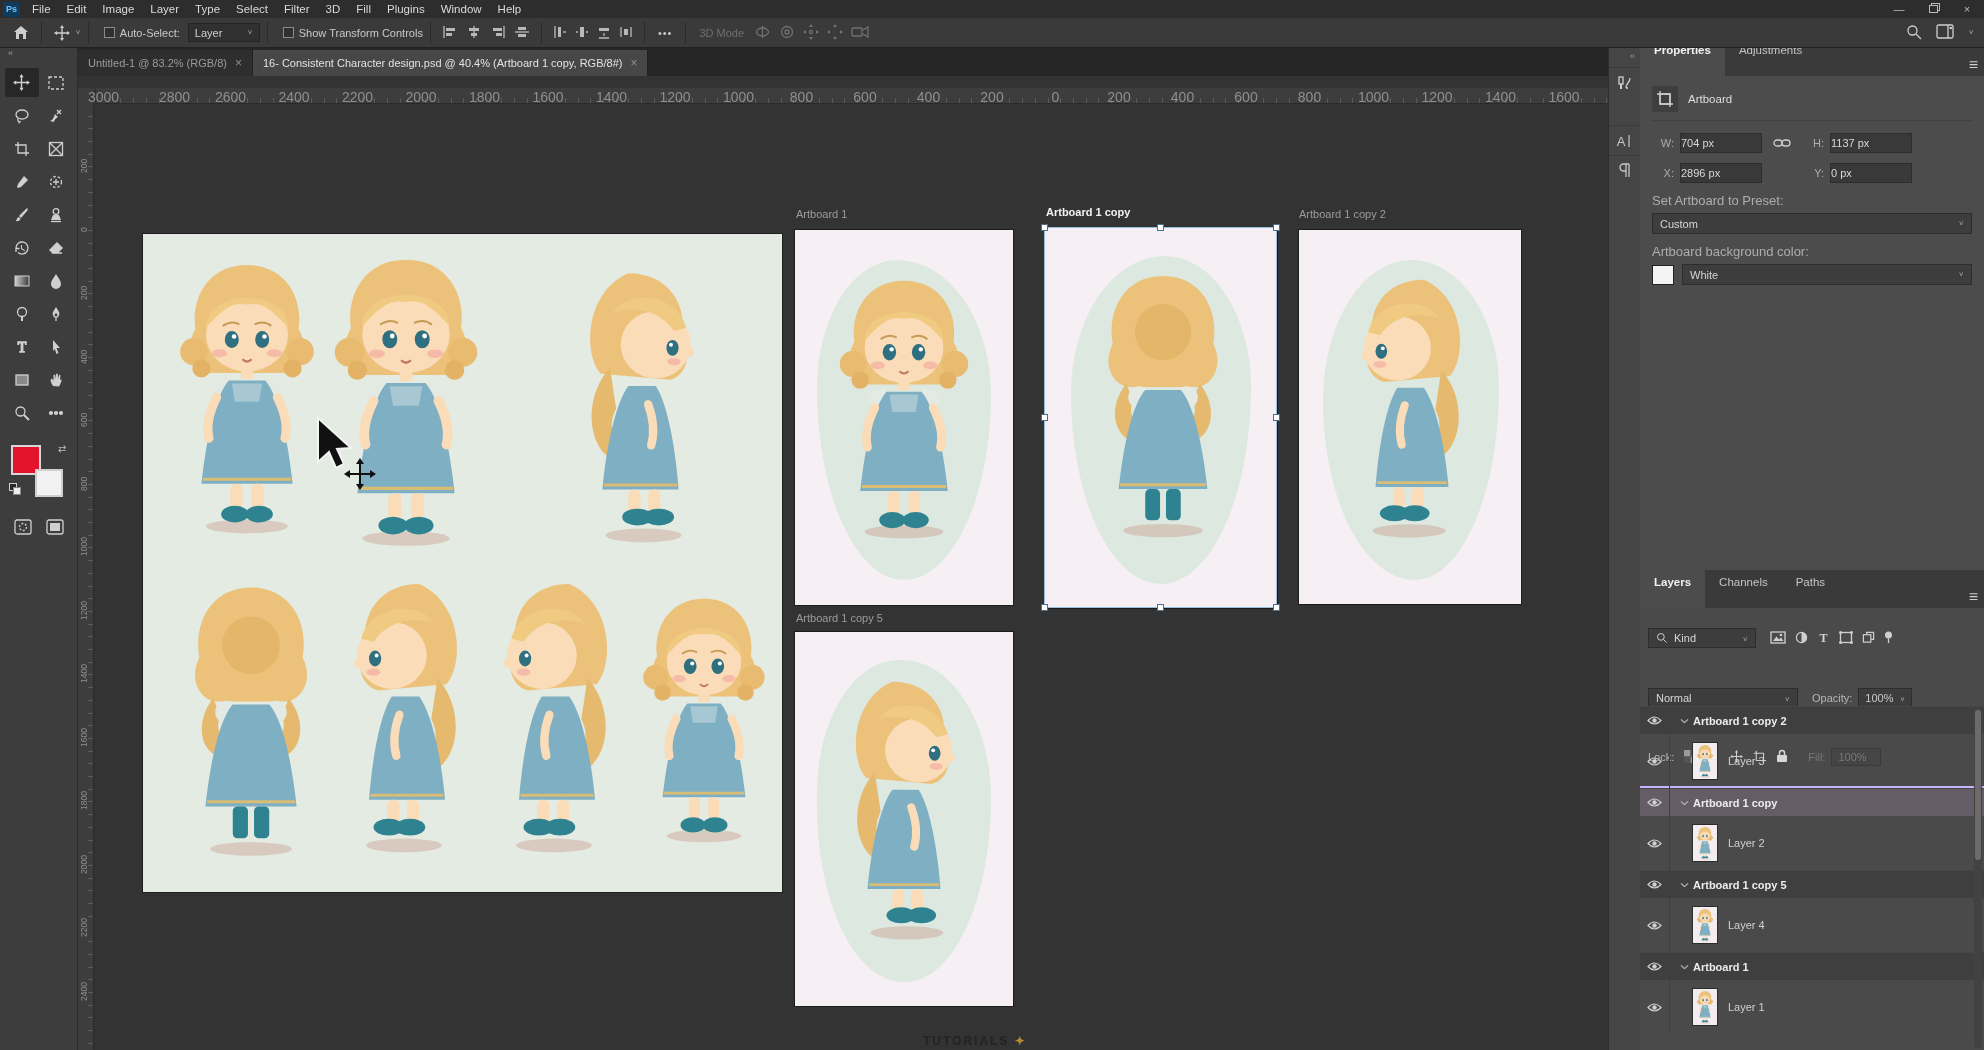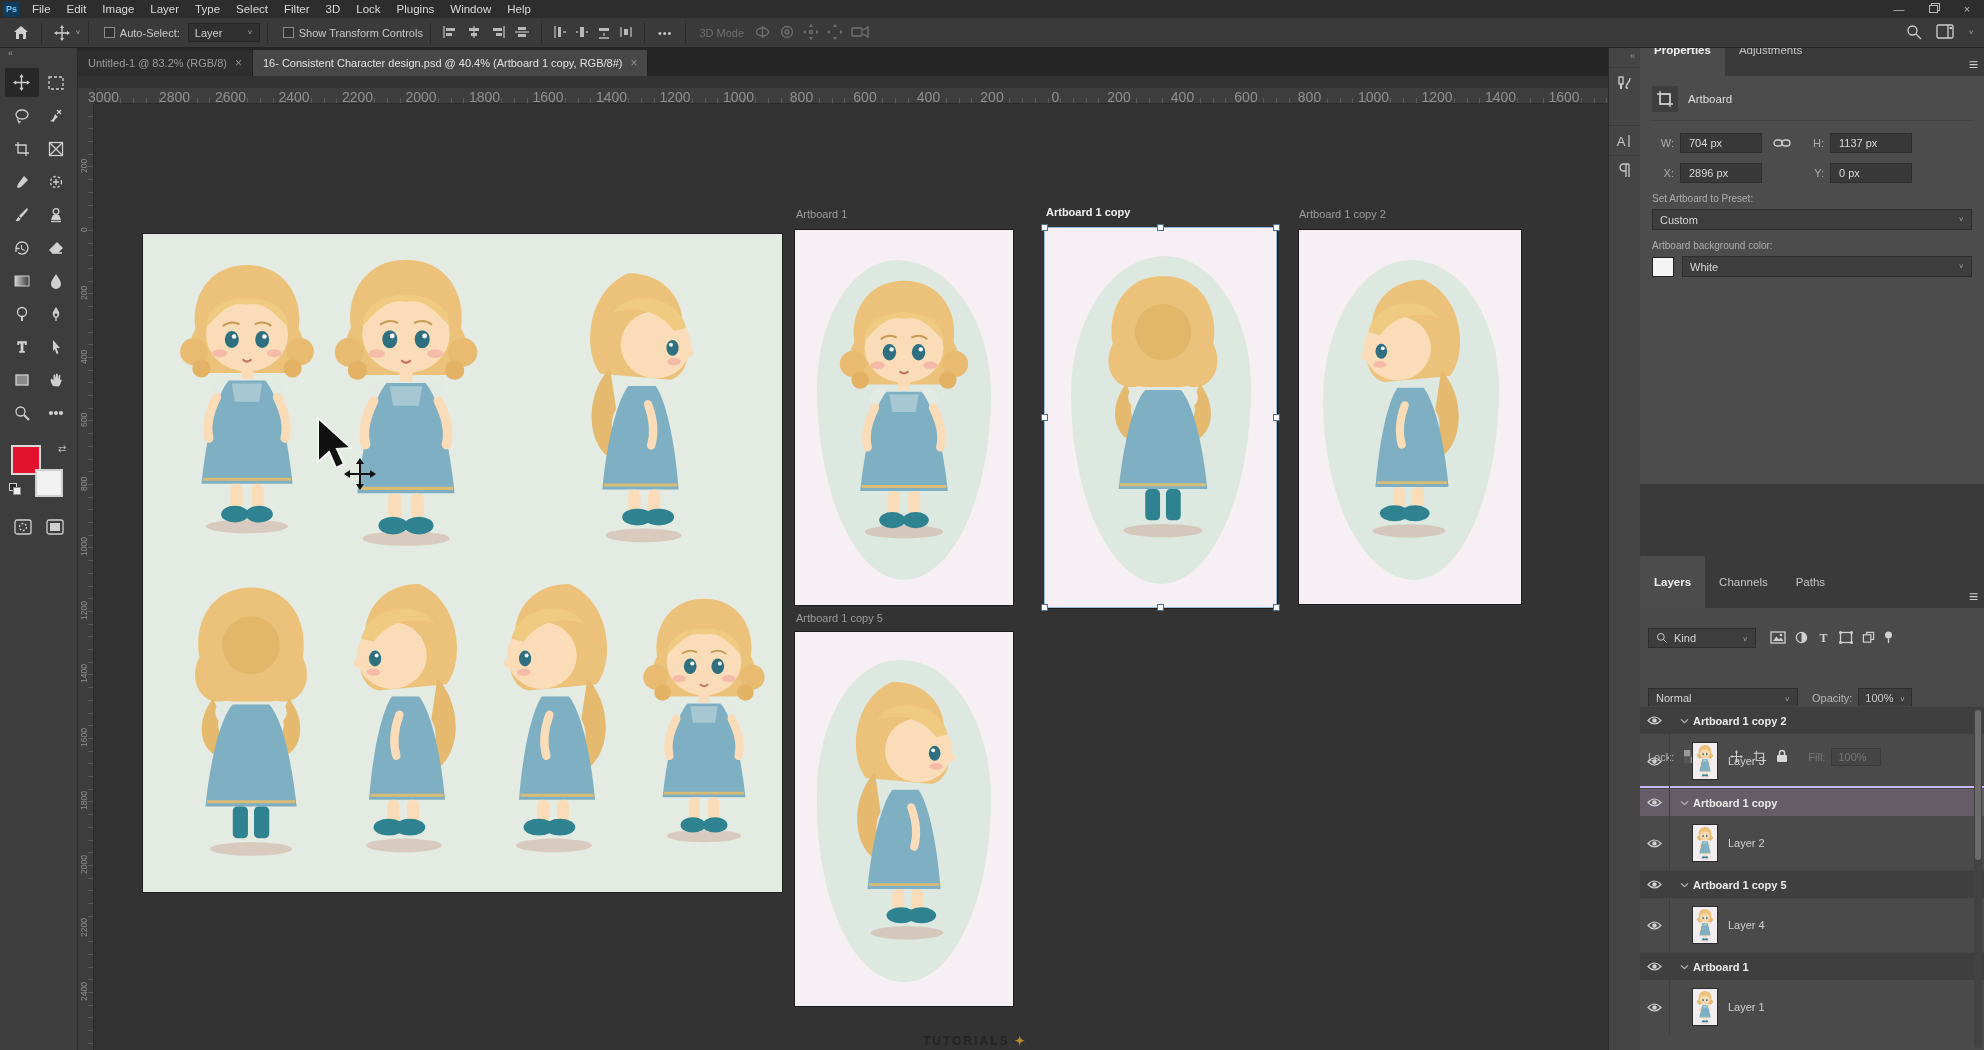--- a/index.html
+++ b/index.html
@@ -88,31 +88,31 @@
   .cs-icon { width:32px; height:30px; display:flex; align-items:center; justify-content:center; color:#c7c7c7; font-size:13px; border-top:1px solid #3a3a3a; }
 
   
   .rightcol { position:absolute; left:1640px; top:48px; width:344px; height:1002px; background:#3a3a3a; }
   .panel-tabs { display:flex; align-items:flex-end; height:28px; background:#3a3a3a; position:relative; }
   .panel-tab { padding:20px 14px; font-size:11.5px; color:#c4c4c4; }
   .panel-tab.active { background:#4c4c4c; color:#f0f0f0; font-weight:bold; border-radius:2px 2px 0 0; }
   .panel-menu { position:absolute; right:6px; top:8px; color:#cfcfcf; }
   .panel-body { background:#4c4c4c; }
 
-  .props-body { height:408px; padding:8px 12px; position:relative; }
+  .props-body { height:494px; padding:8px 12px; position:relative; }
   .obj-row { display:flex; align-items:center; gap:10px; padding:2px 0 8px; border-bottom:1px solid #414141; }
   .obj-icon { width:26px; height:26px; background:#3e3e3e; display:flex; align-items:center; justify-content:center; }
   .obj-name { font-size:11.5px; color:#dedede; }
   .dim-grid { margin-top:12px; font-size:11px; color:#adadad; }
   .dim-row { display:flex; align-items:center; margin-bottom:10px; }
   .dim-label { width:22px; text-align:right; margin-right:6px; }
   .field { width:82px; height:20px; background:#393939; border:1px solid #2d2d2d; color:#d8d8d8;
-     font-size:11px; display:flex; align-items:center; padding-left:8px; }
+     font-size:11px; display:flex; align-items:center; }
   .linkicon { width:40px; display:flex; justify-content:center; color:#9a9a9a; }
-  .plabel { font-size:10px; color:#adadad; margin:10px 0 5px; }
+  .plabel { font-size:13px; color:#adadad; margin:10px 0 5px; }
   .dropdown { height:21px; background:#3d3d3d; border:1px solid #2d2d2d; display:flex; align-items:center;
      justify-content:space-between; padding:0 7px; font-size:11px; color:#d6d6d6; }
   .bg-row { display:flex; align-items:center; gap:8px; margin-top:4px; }
   .color-swatch { width:22px; height:20px; background:#f4f4f4; border:1px solid #222; }
   .bg-row .dropdown { flex:1; }
 
   .layers-wrap { position:absolute; left:0; top:532px; width:344px; height:470px; }
   .layers-body { background:#4a4a4a; height:442px; position:relative; overflow:hidden; }
   .lp-row { display:flex; align-items:center; padding:20px 8px; gap:6px; font-size:11px; color:#c9c9c9; }
   .lp-row .dropdown { background:#3d3d3d; }
@@ -221,21 +221,21 @@
     <div class="ps-logo">Ps</div>
     <div id="menu-items" style="display:flex">
         <span class="menu-item">File</span>
         <span class="menu-item">Edit</span>
         <span class="menu-item">Image</span>
         <span class="menu-item">Layer</span>
         <span class="menu-item">Type</span>
         <span class="menu-item">Select</span>
         <span class="menu-item">Filter</span>
         <span class="menu-item">3D</span>
-        <span class="menu-item">Lock</span>
+        <span class="menu-item">Fill</span>
         <span class="menu-item">Plugins</span>
         <span class="menu-item">Window</span>
         <span class="menu-item">Help</span>
       </div>
     <div class="win-controls">
       <div class="win-btn">—</div>
       <div class="win-btn">
           <span class="win-restore"></span>
         </div>
       <div class="win-btn">×</div>

